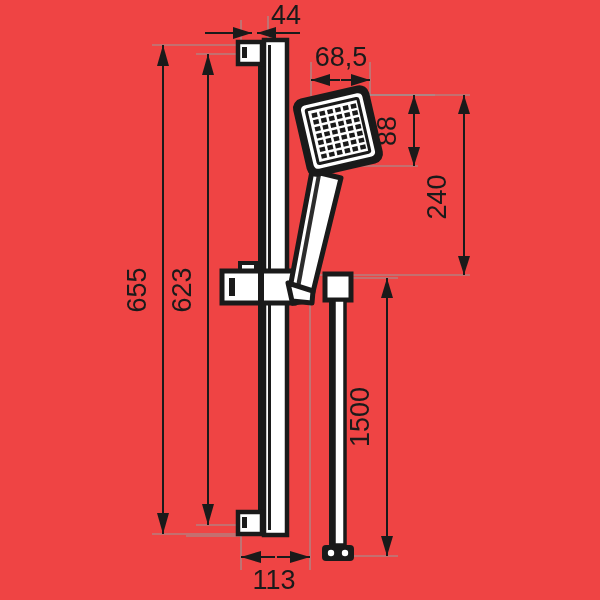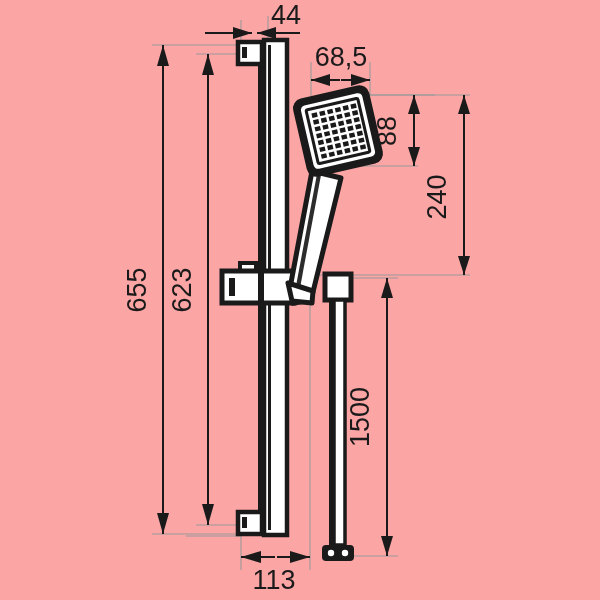--- a/index.html
+++ b/index.html
@@ -7,21 +7,21 @@
     padding: 0;
     background: #ffffff;
   }
   body {
     font-family: "Liberation Sans", sans-serif;
   }
   #drawing-root {
     position: relative;
     width: 600px;
     height: 600px;
-    background: #fca5a5;
+    background: #ef4444;
     overflow: hidden;
   }
   #drawing-svg {
     position: absolute;
     left: 0;
     top: 0;
     width: 600px;
     height: 600px;
     display: block;
   }

